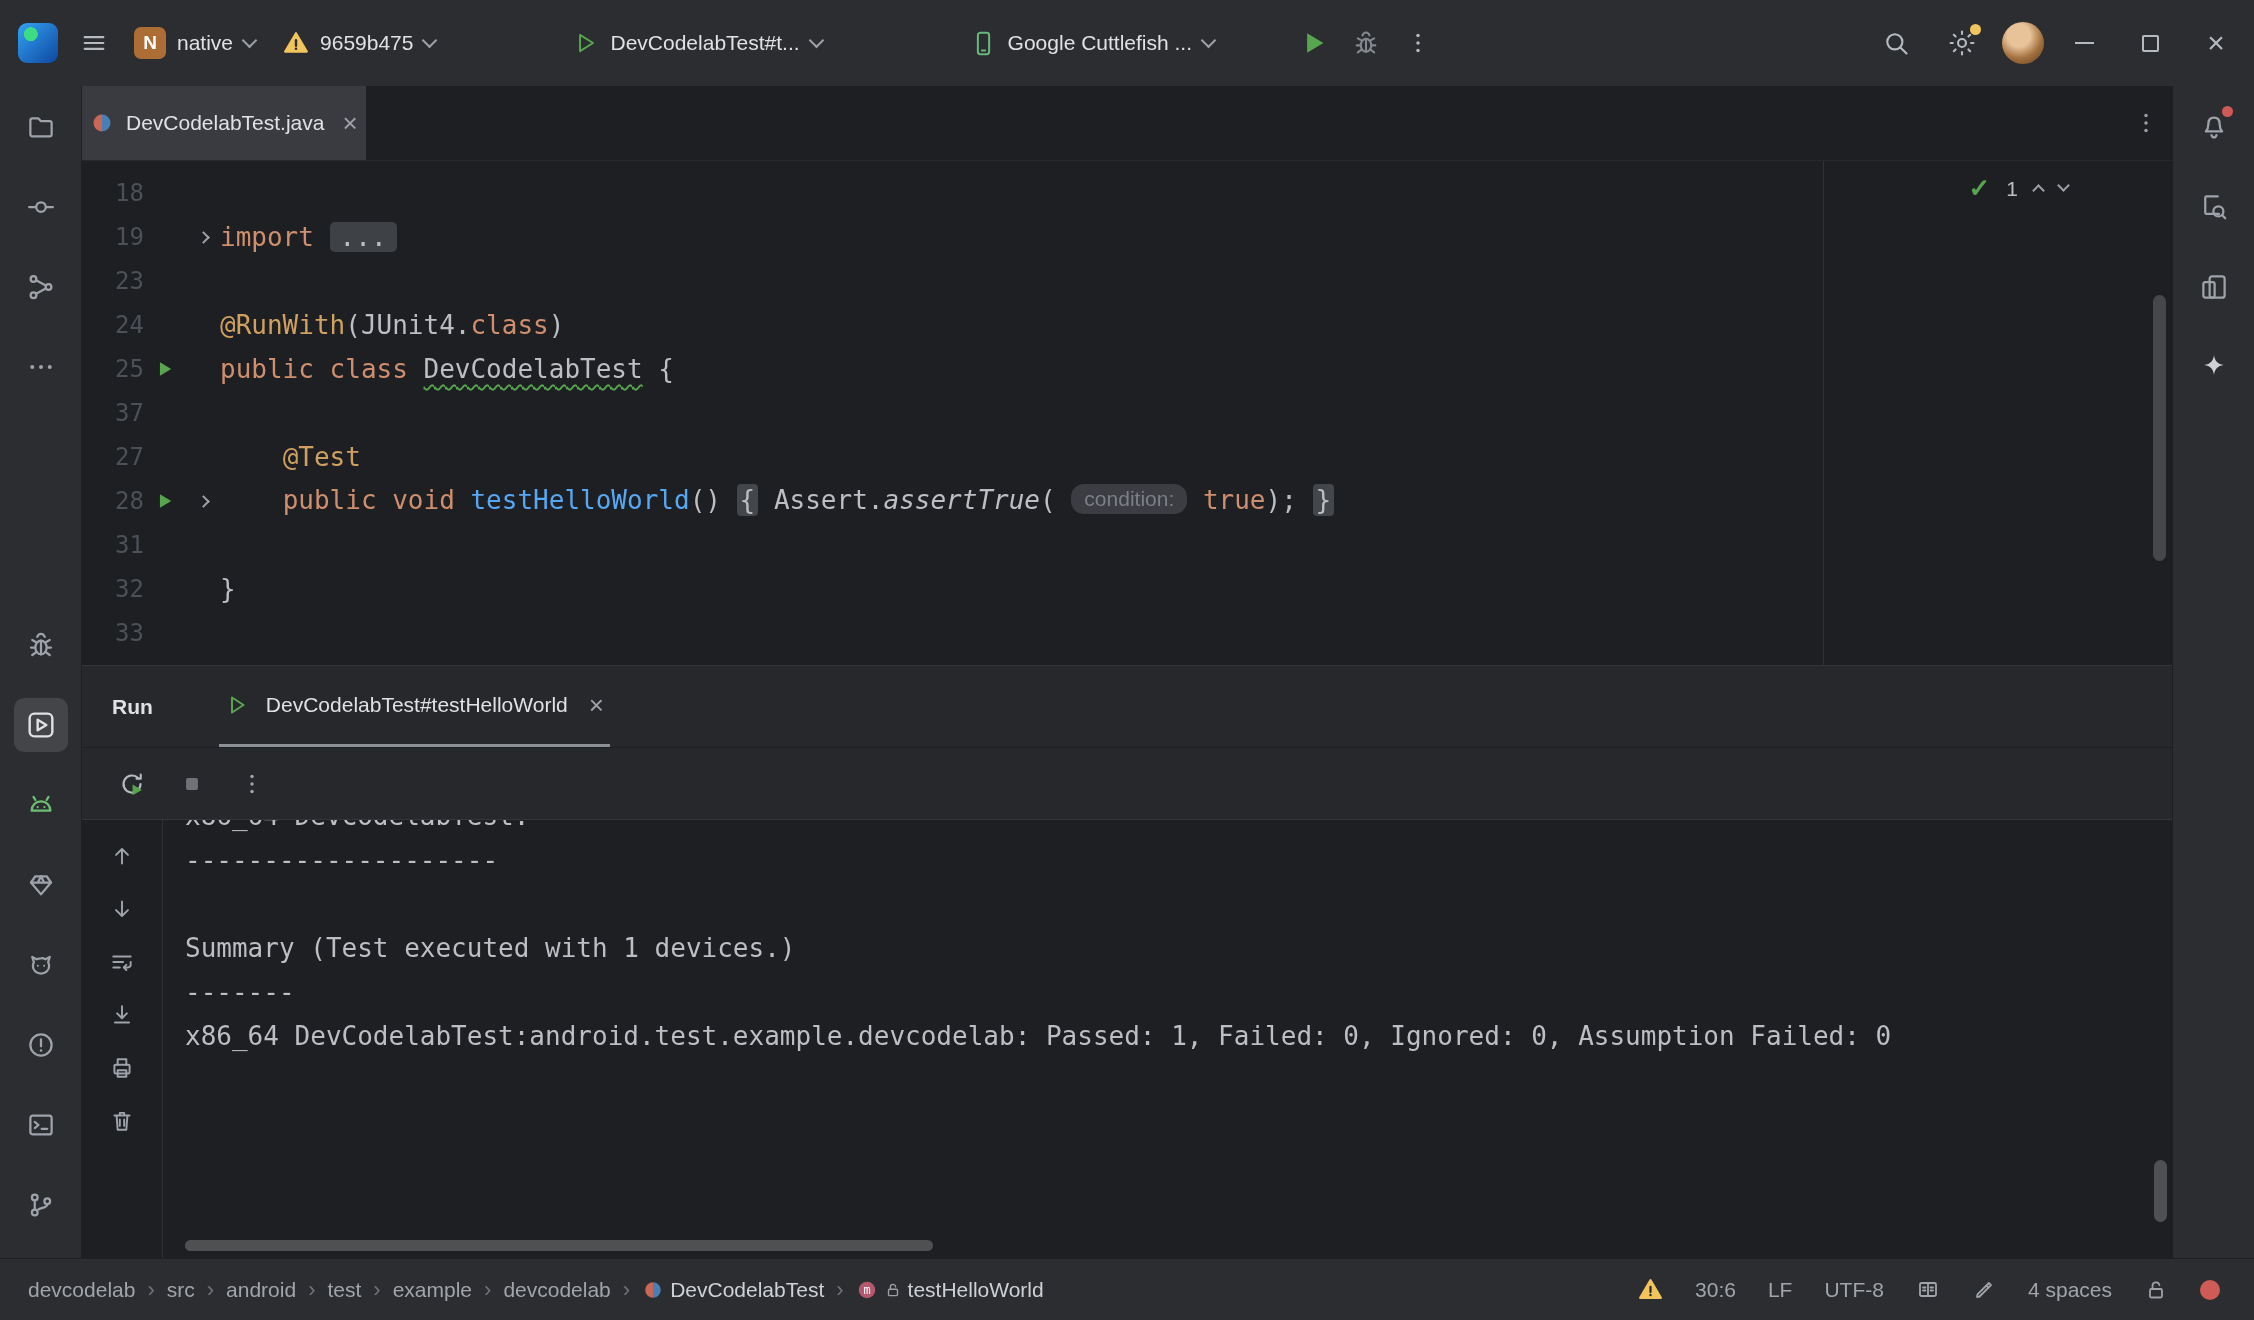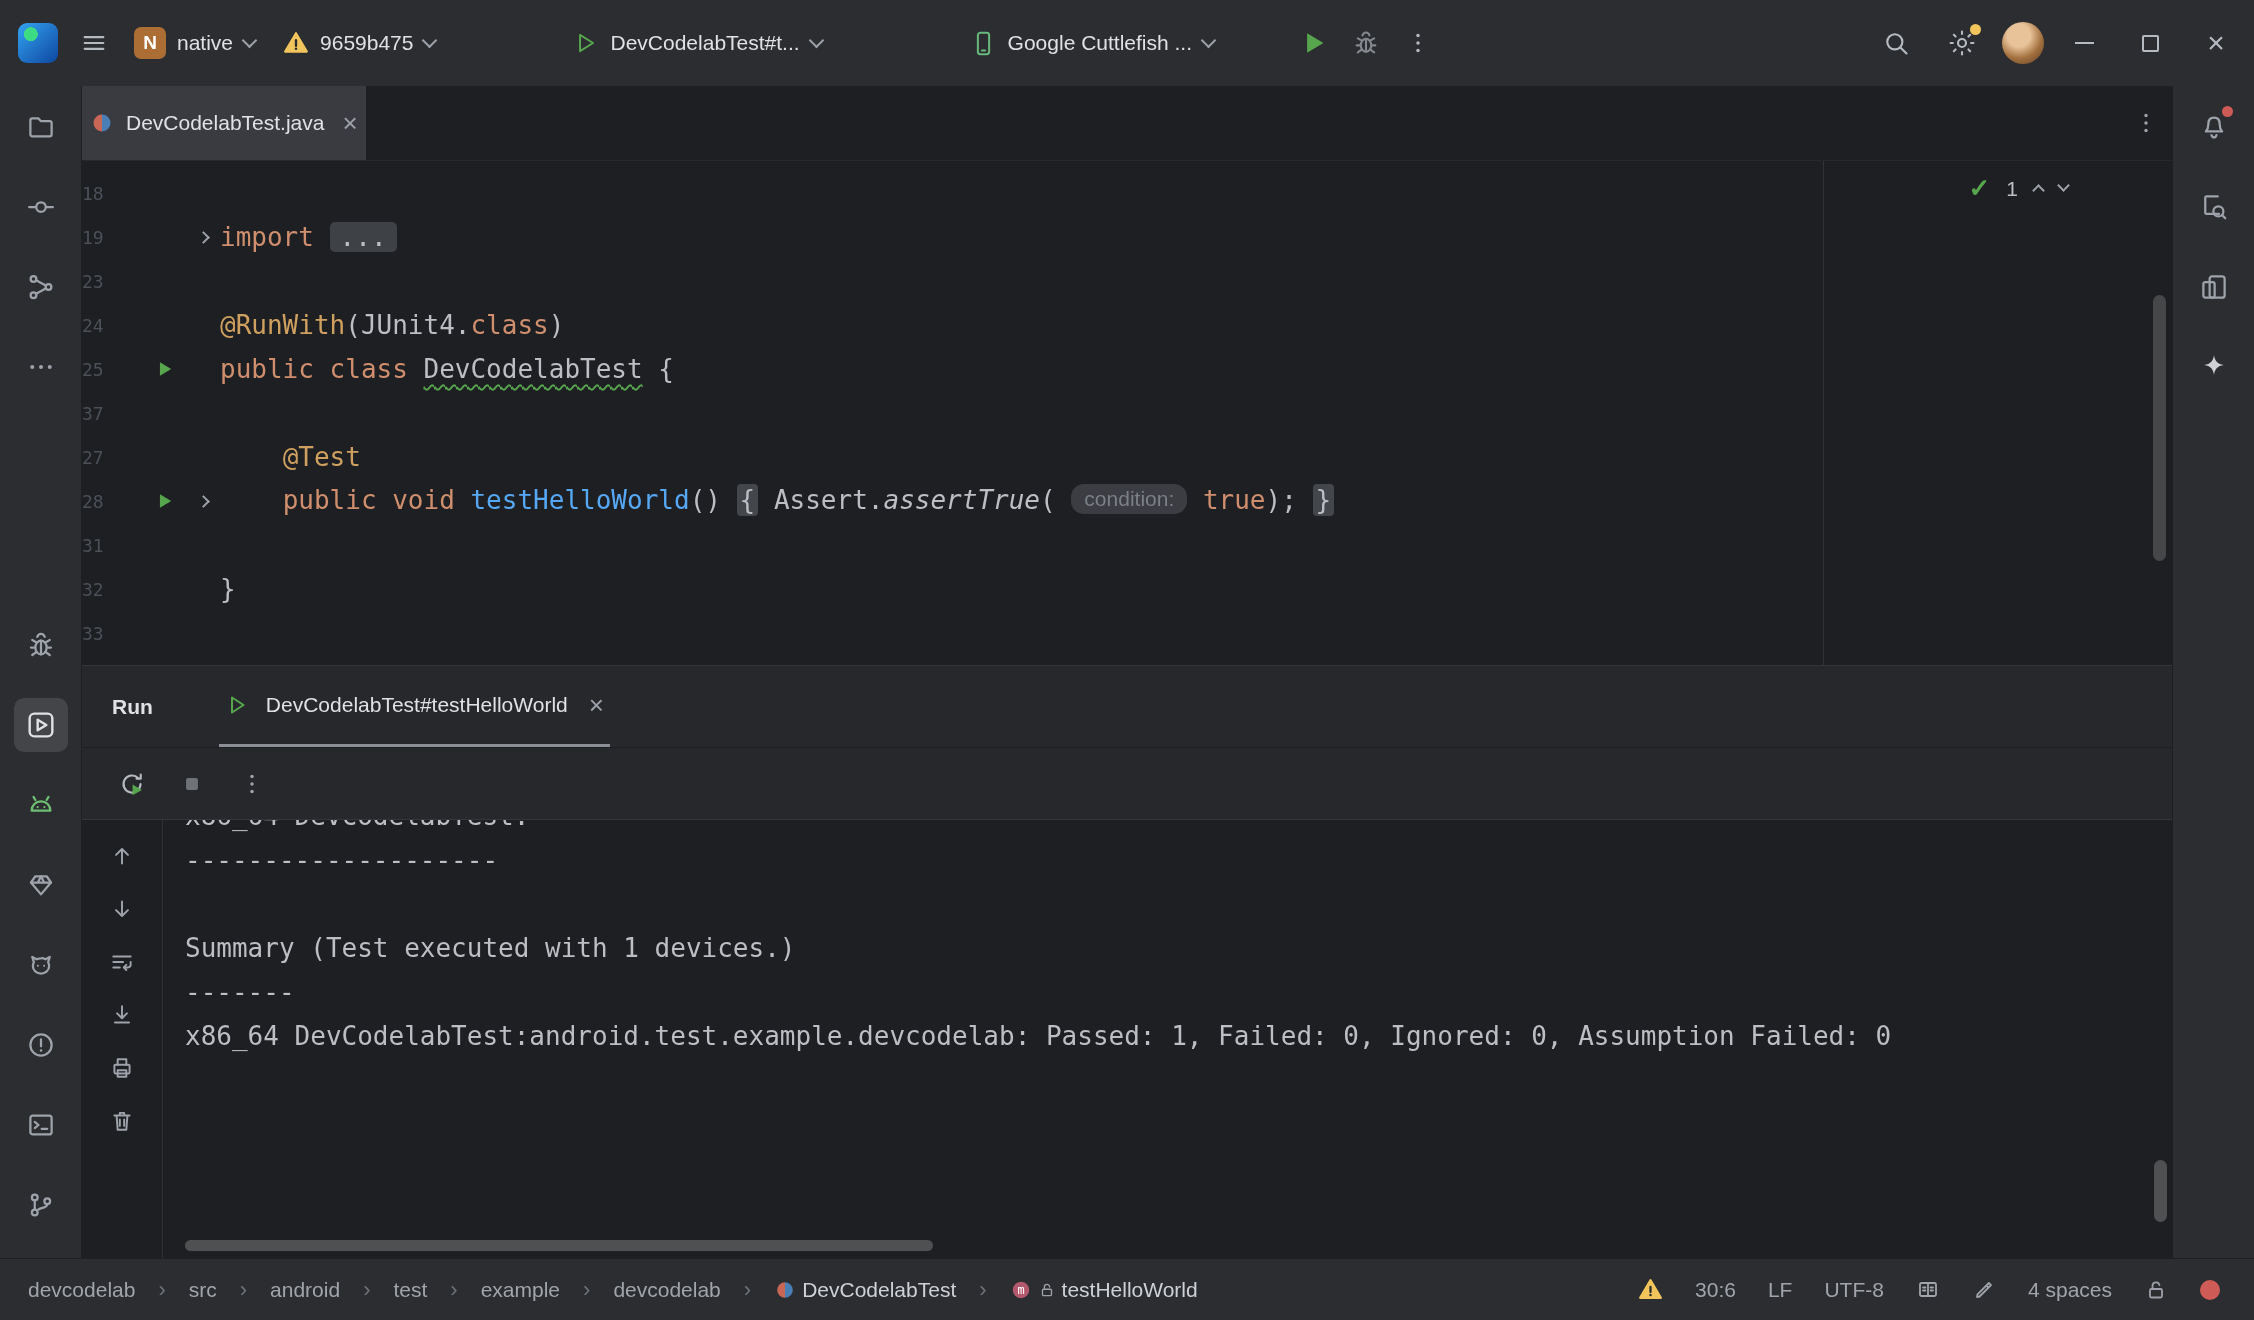--- a/index.html
+++ b/index.html
@@ -47,21 +47,21 @@
   
   .tabbar{flex:0 0 75px;background:#1e1f22;border-bottom:1px solid #26282b;display:flex;align-items:stretch}
   .etab{background:#393b40;display:flex;align-items:center;gap:12px;padding:0 8px;font-size:21px;color:#dfe1e5}
   .etab .close{color:#9da0a8;font-size:26px;margin-left:6px}
   .tabbar-more{margin-left:auto;align-self:center}
 
   
   .editor{flex:0 0 504px;position:relative;background:#1e1f22;padding-top:10px;overflow:hidden;
     font-family:"DejaVu Sans Mono",monospace}
   .eline{display:flex;align-items:center;height:44px;font-size:26px;color:#bcbec4}
-  .ln{flex:0 0 62px;font-size:18px;color:#4b5059}
+  .ln{flex:0 0 62px;text-align:right;font-size:24px;color:#4b5059}
   .gm1{flex:0 0 42px;display:flex;align-items:center;justify-content:center}
   .gm2{flex:0 0 34px;display:flex;align-items:center;justify-content:center;color:#6f737a}
   .codeln{white-space:pre}
   .c-kw{color:var(--c-keyword,#cf8e6d)}
   .c-ann{color:var(--c-annotation,#cfa05f)}
   .c-def{color:#bcbec4}
   .c-mth{color:var(--c-blue,#56a8f5)}
   .c-it{font-style:italic;color:#bcbec4}
   .c-brace{background:#43464b;border-radius:4px;padding:1px 3px}
   .c-hint{background:#3b3d42;color:#7b7f86;border-radius:13px;padding:3px 13px;font-size:21px;
@@ -88,21 +88,21 @@
     display:flex;align-items:center;justify-content:center}
   .console{flex:1;overflow:hidden;padding-left:22px;font-family:"DejaVu Sans Mono",monospace;position:relative}
   .console-inner{margin-top:-26px}
   .cline{height:44px;line-height:44px;white-space:pre;font-size:26px;color:#bcbec4}
   .hbar{position:absolute;left:103px;bottom:7px;width:748px;height:11px;border-radius:6px;background:rgba(255,255,255,.22)}
   .vbar{position:absolute;right:5px;bottom:36px;width:13px;height:62px;border-radius:7px;background:rgba(255,255,255,.22)}
 
   
   .statusbar{flex:0 0 62px;background:#2b2d30;border-top:1px solid #1e1f22;display:flex;align-items:center;
     font-size:21px;color:#a1a5ab;padding:0 34px 0 28px}
-  .crumbs{display:flex;align-items:center;gap:23px;white-space:nowrap}
+  .crumbs{display:flex;align-items:center;gap:12px;white-space:nowrap}
   .crumb{color:#a1a5ab}
   .crumb.bright{color:#ced1d6}
   .crumb-sep{color:#6f737a;font-size:22px}
   .crumb-icons{display:flex;align-items:center;gap:6px}
   .sb-right{margin-left:auto;display:flex;align-items:center;gap:32px;white-space:nowrap}
   .sb-item{display:flex;align-items:center;gap:8px;color:#a1a5ab}
   .red-badge{width:20px;height:20px;border-radius:50%;background:var(--c-red,#cf5b56)}
 
   svg{display:block}
   .ic{stroke:currentColor;fill:none;stroke-width:1.8;stroke-linecap:round;stroke-linejoin:round}

